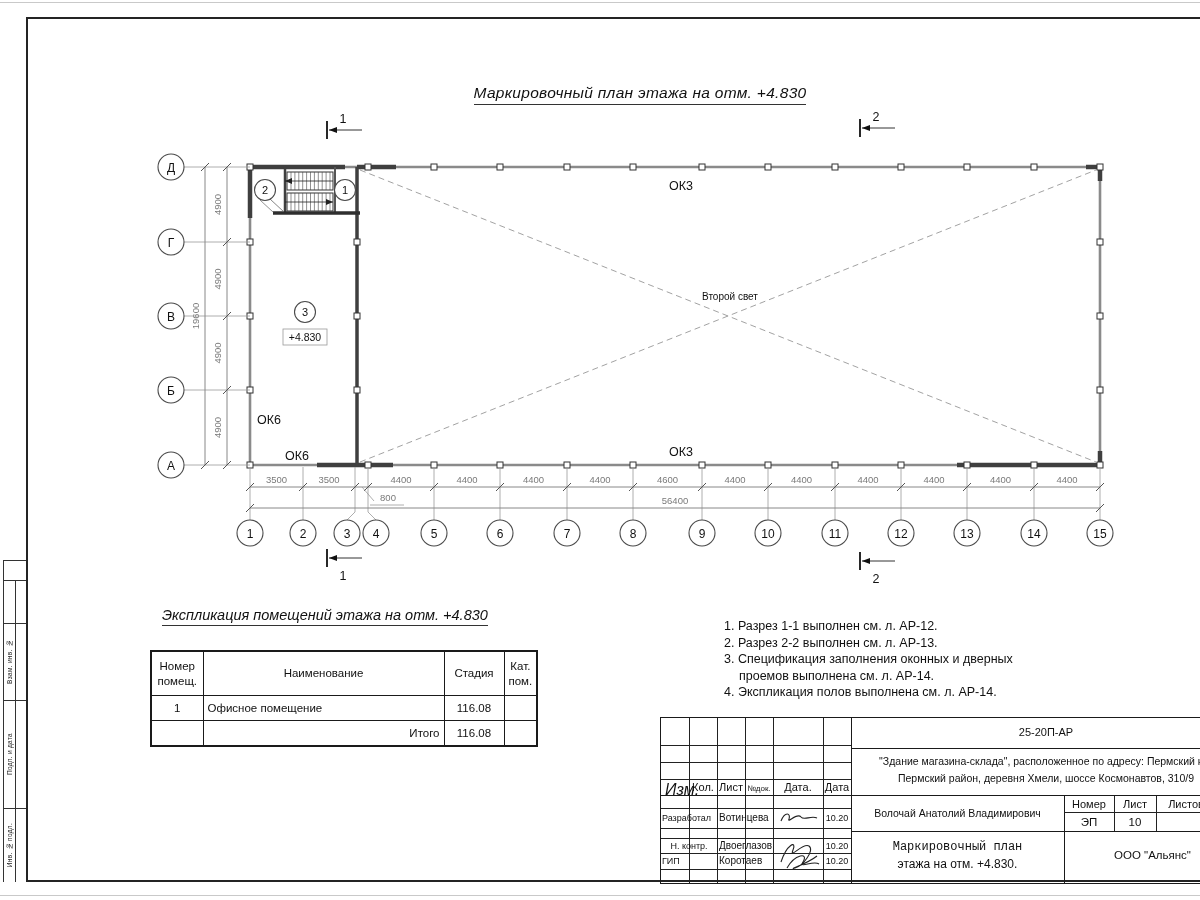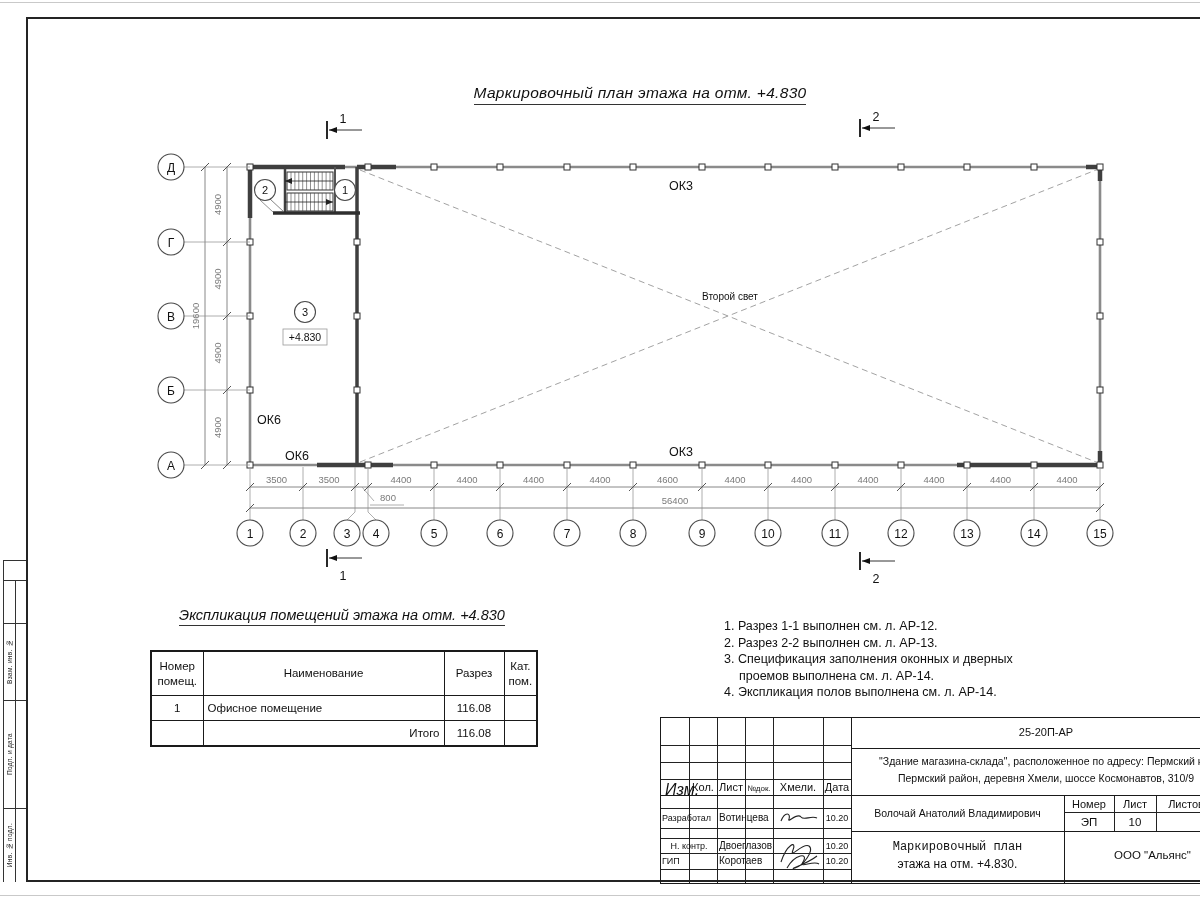--- a/index.html
+++ b/index.html
@@ -5,21 +5,21 @@
   html,body{margin:0;padding:0;}
   body{width:1200px;height:900px;position:relative;overflow:hidden;background:#fff;
        font-family:"Liberation Sans","DejaVu Sans",sans-serif;color:#111;}
   .abs{position:absolute;}
   #plan-svg{position:absolute;left:0;top:0;width:1200px;height:900px;}
   .paper-edge{position:absolute;left:0;width:1200px;height:0;border-top:1px solid #c9c9c9;}
   .frame-line{position:absolute;background:#242424;}
   .title{position:absolute;left:340px;top:84px;width:600px;text-align:center;}
   .title span{display:inline-block;font-style:italic;font-size:15.5px;letter-spacing:.3px;
               border-bottom:1.4px solid #333;padding-bottom:2px;}
-  .expl-head{position:absolute;left:162px;top:606px;width:360px;text-align:center;}
+  .expl-head{position:absolute;left:162px;top:606px;width:360px;}
   .expl-head span{display:inline-block;font-style:italic;font-size:14.5px;border-bottom:1.4px solid #333;padding-bottom:2px;}
   table.expl{position:absolute;left:150px;top:650px;border-collapse:collapse;table-layout:fixed;}
   table.expl td,table.expl th{border:1.4px solid #1a1a1a;font-size:11.5px;font-weight:normal;
        padding:0 4px;overflow:hidden;white-space:nowrap;}
   table.expl .hdr{height:43px;text-align:center;white-space:normal;line-height:1.25;}
   table.expl .r{height:24px;}
   .notes{position:absolute;left:724px;top:618px;width:338px;font-size:12.5px;line-height:16.5px;}
   .notes div{padding-left:15px;text-indent:-15px;}
   
   #stamp{position:absolute;left:660px;top:717px;width:580px;height:165px;
@@ -307,21 +307,21 @@
   <colgroup>
       <col style="width:52px">
       <col style="width:241px">
       <col style="width:60px">
       <col style="width:33px">
     </colgroup>
   <tbody>
       <tr>
     <th class="hdr">Номер помещ.</th>
     <th class="hdr">Наименование</th>
-    <th class="hdr">Разрез</th>
+    <th class="hdr">Стадия</th>
     <th class="hdr">Кат. пом.</th>
   </tr>
   <tr>
     <td class="r" style="text-align:center">1</td>
     <td class="r">Офисное помещение</td>
     <td class="r" style="text-align:center">116.08</td>
     <td class="r"></td>
   </tr>
   <tr>
     <td class="r"></td>
@@ -361,21 +361,21 @@
   <div class="hl" style="left:0;top:135px;width:190px;"></div>
   <div class="hl" style="left:0;top:151px;width:190px;"></div>
   <div class="hlb" style="left:190px;top:30px;width:390px;"></div>
   <div class="hl" style="left:403px;top:94px;width:177px;"></div>
   <div class="hlb" style="left:190px;top:113px;width:390px;"></div>
 
   <div class="t" style="left:4px;top:63px;width:28px;font-size:16px;font-style:italic;">Изм.</div>
   <div class="t" style="left:28px;top:63px;width:28px;font-size:11px;">Кол.</div>
   <div class="t" style="left:56px;top:63px;width:28px;font-size:11px;">Лист</div>
   <div class="t" style="left:84px;top:66px;width:28px;font-size:8px;">№док.</div>
-  <div class="t" style="left:112px;top:63px;width:50px;font-size:11px;">Хмели.</div>
+  <div class="t" style="left:112px;top:63px;width:50px;font-size:11px;">Дата.</div>
   <div class="t" style="left:162px;top:63px;width:28px;font-size:11px;">Дата</div>
 
   <div class="t" style="left:1px;top:95px;width:54px;font-size:9px;text-align:left;">Разработал</div>
   <div class="t" style="left:58px;top:94px;width:54px;font-size:10px;text-align:left;">Вотинцева</div>
   <div class="t" style="left:162px;top:95px;width:28px;font-size:9px;">10.20</div>
   <div class="t" style="left:1px;top:123px;width:54px;font-size:9px;text-align:center;">Н. контр.</div>
   <div class="t" style="left:58px;top:122px;width:56px;font-size:10px;text-align:left;">Двоеглазов</div>
   <div class="t" style="left:162px;top:123px;width:28px;font-size:9px;">10.20</div>
   <div class="t" style="left:1px;top:138px;width:54px;font-size:9px;text-align:left;">ГИП</div>
   <div class="t" style="left:58px;top:137px;width:54px;font-size:10px;text-align:left;">Коротаев</div>

